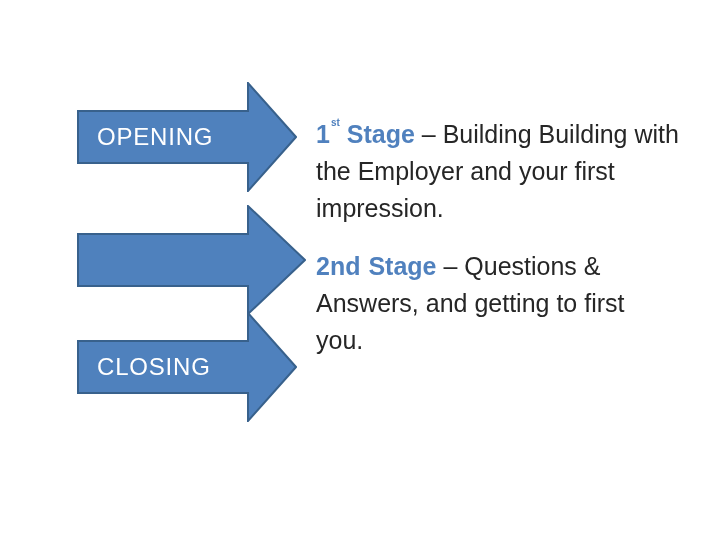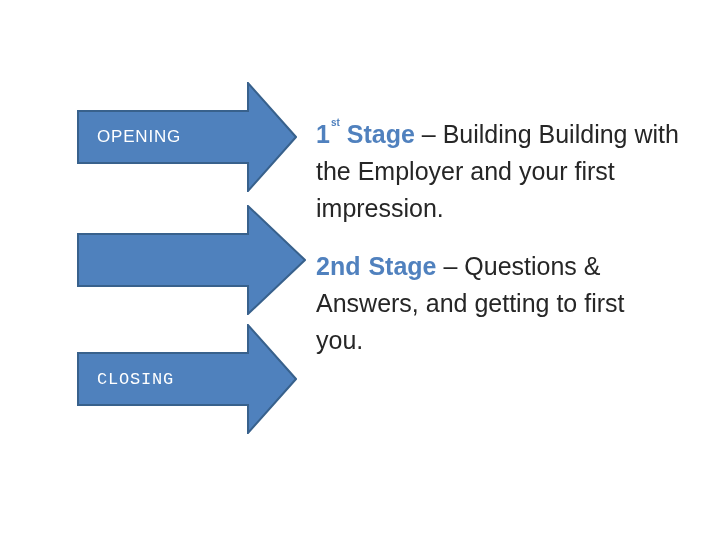--- a/index.html
+++ b/index.html
@@ -19,27 +19,27 @@
     stroke-width: 2;
   }
   .arrow-label {
     position: absolute;
     left: 20px;
     top: 29px;
     height: 52px;
     display: flex;
     align-items: center;
     color: var(--arrow-label, #FFFFFF);
-    font-size: 17px;
+    font-size: 24px;
     letter-spacing: 0.8px;
     white-space: nowrap;
   }
   .arrow-opening { top: 82px; }
   .arrow-middle  { top: 205px; }
-  .arrow-closing { top: 324px; font-family: Liberation Mono, monospace; }
+  .arrow-closing { top: 312px; }
   .stage-text {
     position: absolute;
     left: 316px;
     width: 406px;
     font-size: 25px;
     line-height: 37px;
     color: var(--body-text, #262626);
   }
   .stage-text-1 { top: 116px; }
   .stage-text-2 { top: 248px; }

